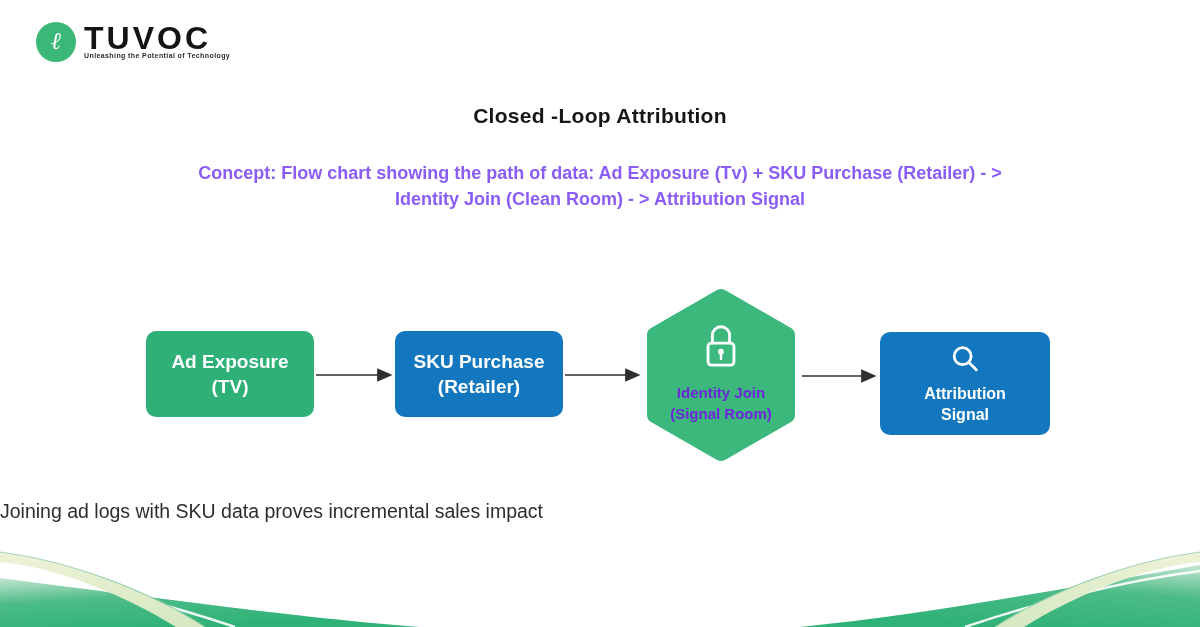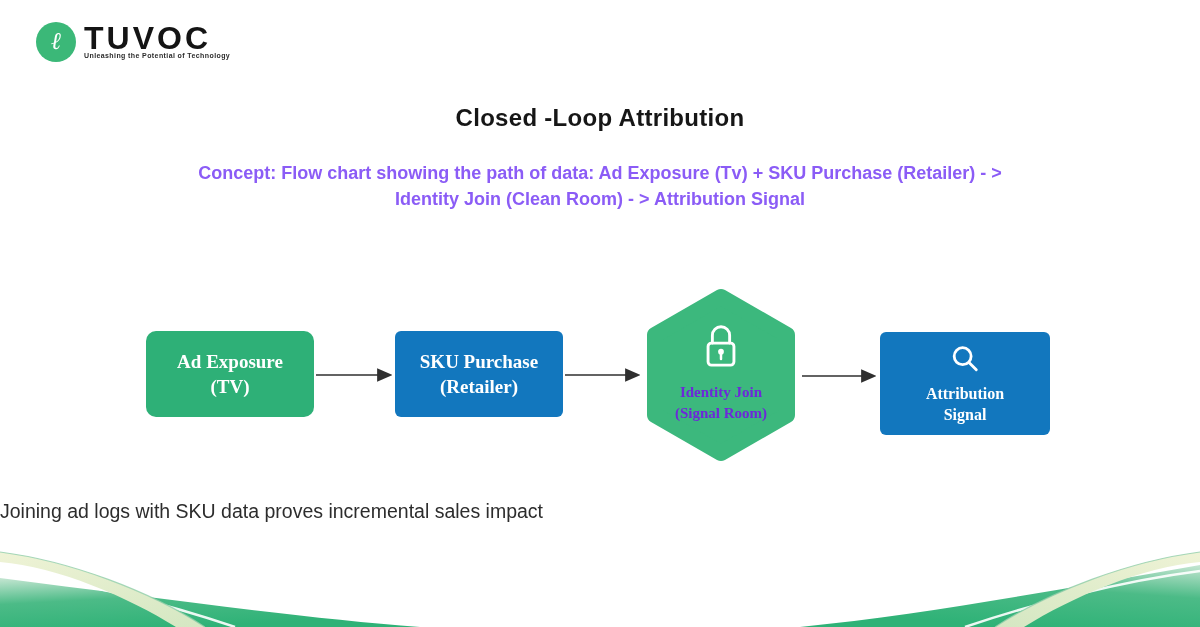--- a/index.html
+++ b/index.html
@@ -52,21 +52,21 @@
     color: #2b2b2b;
     letter-spacing: 0.4px;
     margin-top: 1px;
   }
 
   
   .title {
     position: absolute;
     top: 104px; left: 0; right: 0;
     text-align: center;
-    font-size: 24px;
+    font-size: 21px;
     font-weight: 700;
     color: #161616;
     letter-spacing: 0.3px;
   }
   .concept {
     position: absolute;
     top: 160px; left: 0; right: 0;
     text-align: center;
     font-size: 18px;
     font-weight: 600;
@@ -79,23 +79,23 @@
     position: absolute;
     border-radius: 10px;
     display: flex;
     flex-direction: column;
     align-items: center;
     justify-content: center;
     color: #ffffff;
     text-align: center;
     font-weight: 700;
   }
-  .node-line { line-height: 25px; font-family: Liberation Serif, serif; }
+  .node-line { line-height: 25px; }
   .node-green { background: #2EB077; }
-  .node-blue  { background: #1277BE; border-radius: 6px; }
+  .node-blue  { background: #1277BE; }
 
   .node-ad   { left: 146px; top: 331px; width: 168px; height: 86px; font-size: 19px; }
   .node-sku  { left: 395px; top: 331px; width: 168px; height: 86px; font-size: 19px; }
   .node-attr { left: 880px; top: 332px; width: 170px; height: 103px; font-size: 16px; }
   .node-attr .node-line { line-height: 21px; }
   .node-attr .icon-wrap { margin-bottom: 4px; }
 
   .hexagon {
     position: absolute;
     left: 641px; top: 288px;

